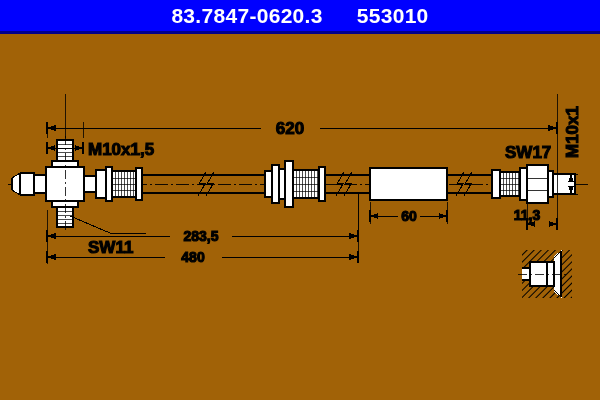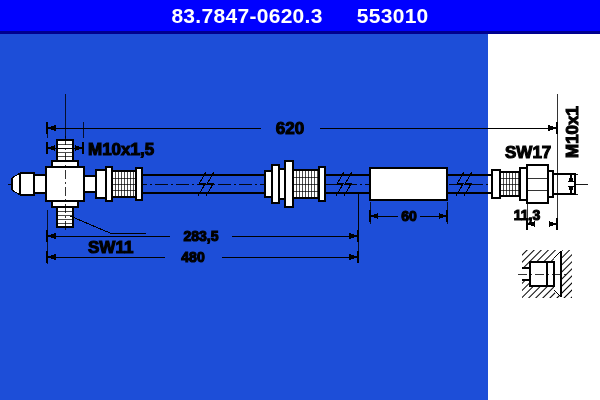--- a/index.html
+++ b/index.html
@@ -1,18 +1,18 @@
 <!DOCTYPE html>
 <html><head>
 <meta charset="utf-8">
 <style>
   html,body{margin:0;padding:0;background:#fff;}
   body{width:600px;height:400px;overflow:hidden;
        font-family:"Liberation Sans",sans-serif;}
-  #page{position:relative;width:488px;height:400px;background:#1d4ed8;}
+  #page{position:relative;width:600px;height:400px;background:#a16207;}
 
   
   .banner{position:absolute;left:0;top:0;width:600px;height:31px;
           background:#0000ff;}
   .banner-rule{position:absolute;left:0;top:31px;width:600px;height:3px;
           background:#00008f;}
   .banner-txt{position:absolute;top:0;left:0;width:600px;height:31px;
           display:flex;align-items:center;justify-content:center;gap:34px;
           color:#ffffff;font-weight:bold;font-size:21px;letter-spacing:.3px;
           line-height:1;white-space:nowrap;}

